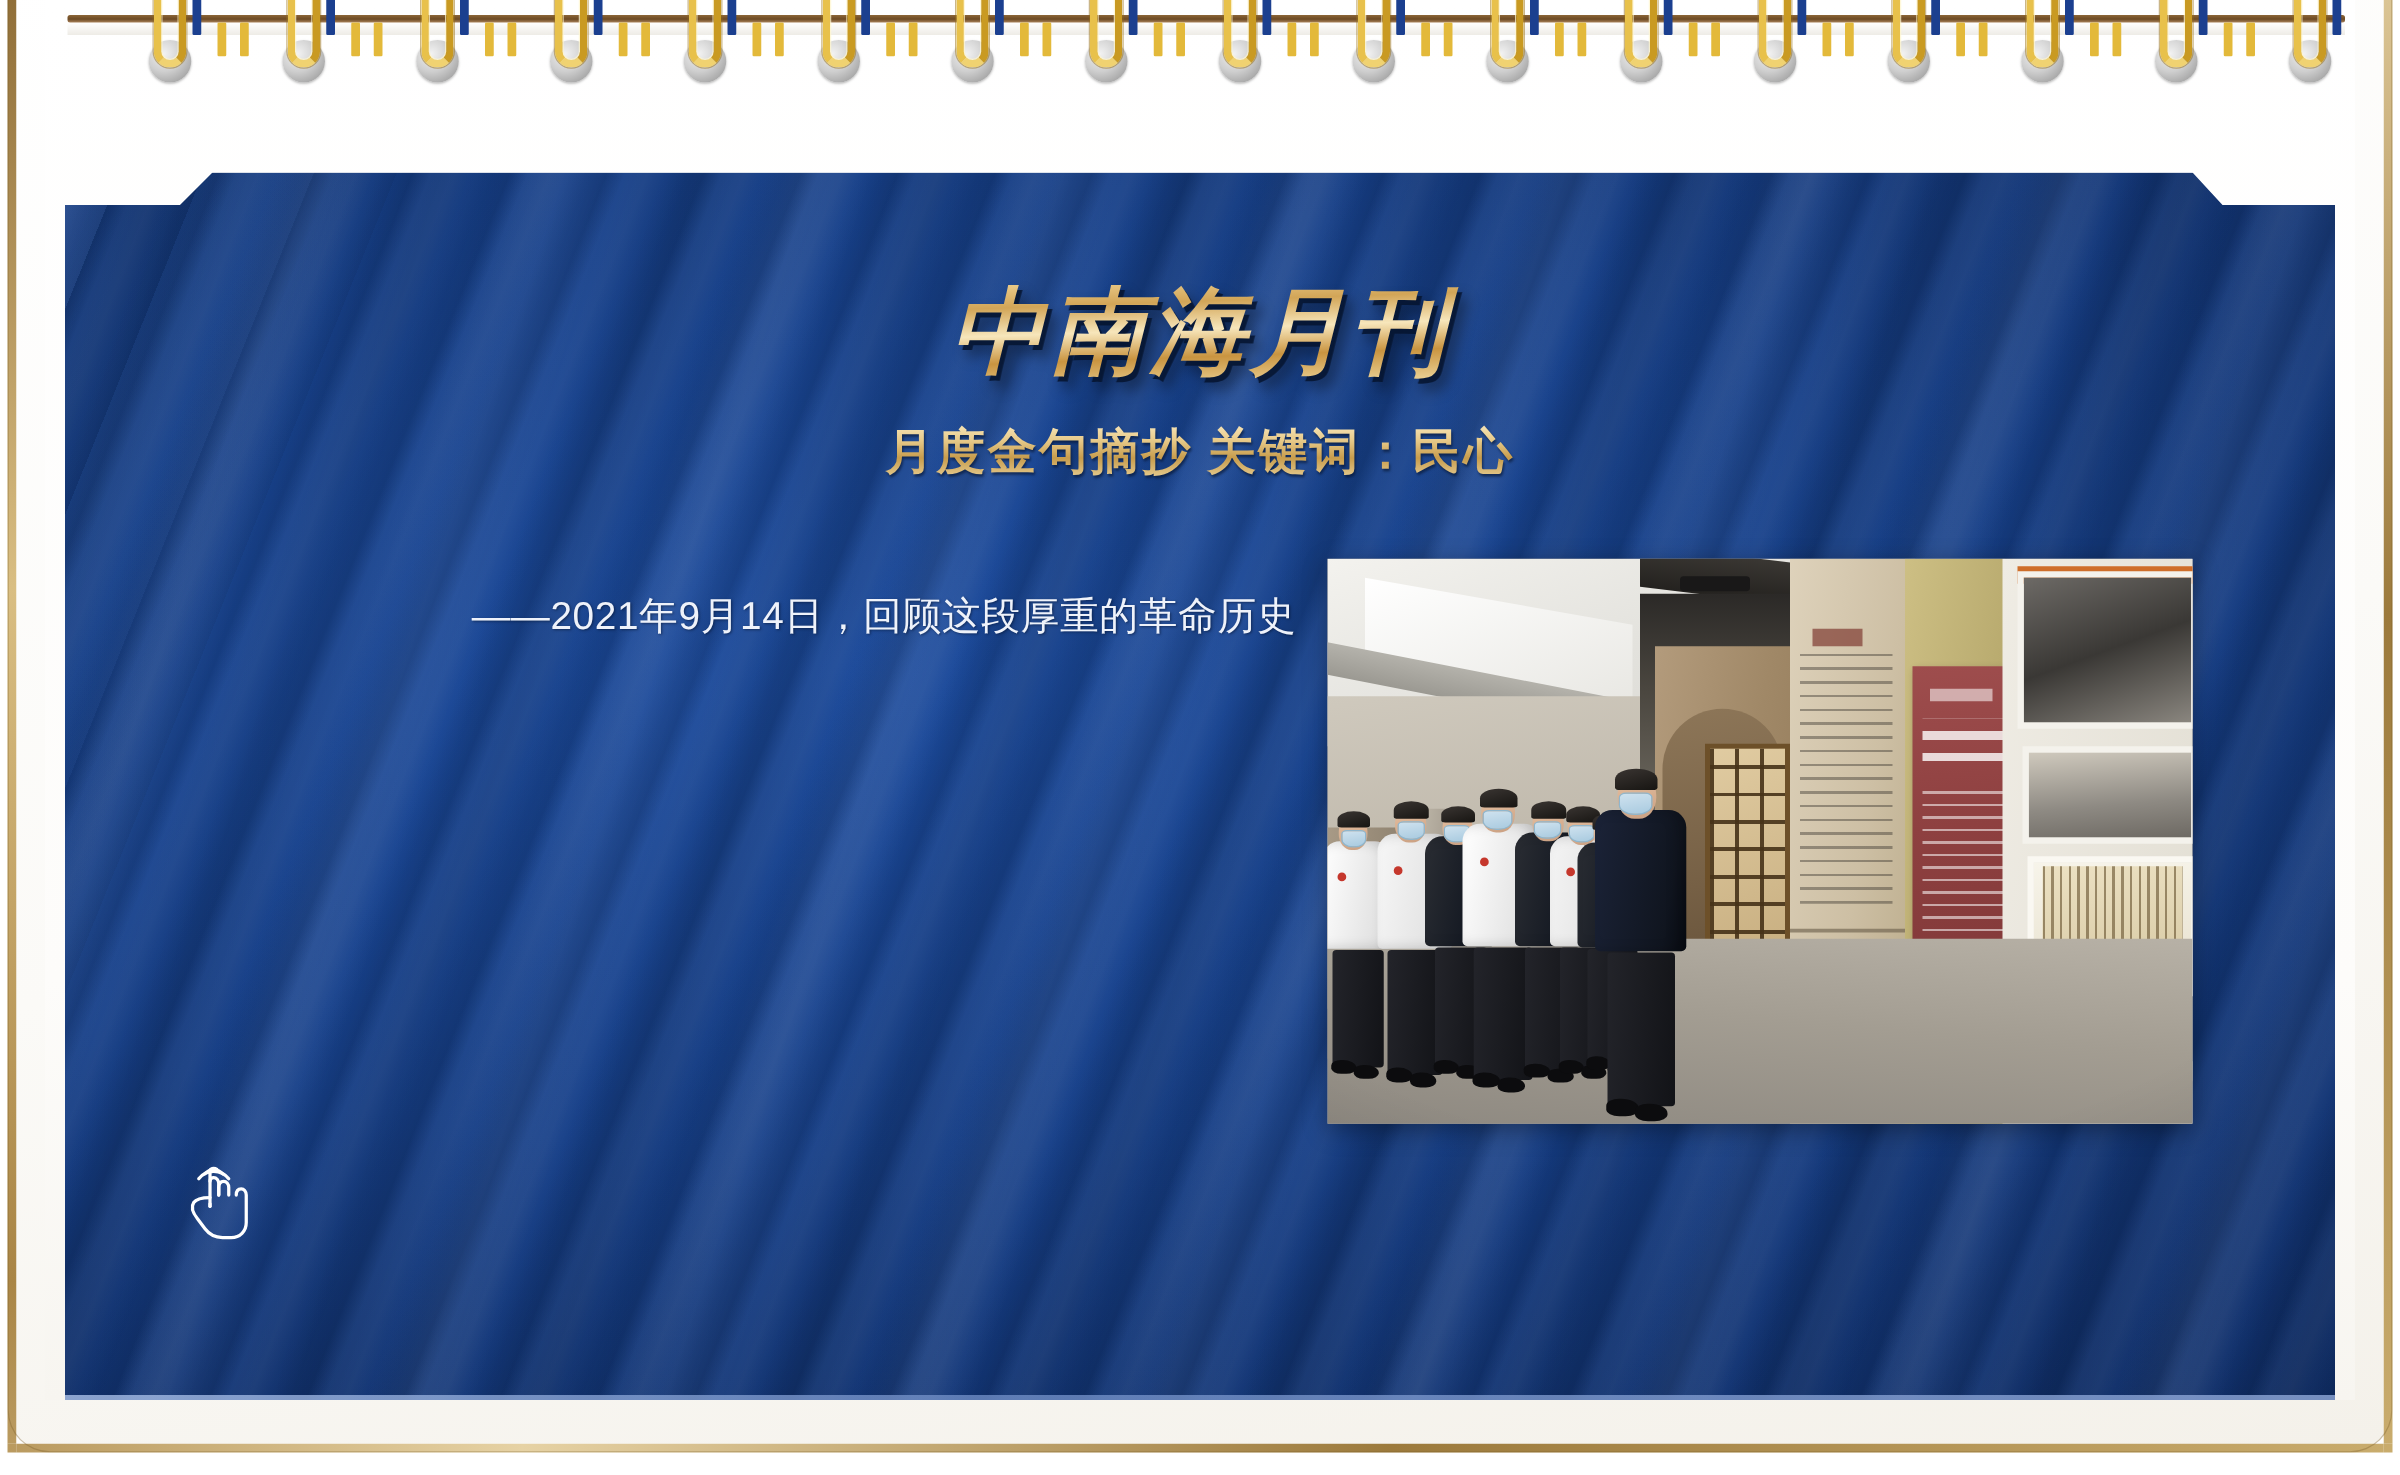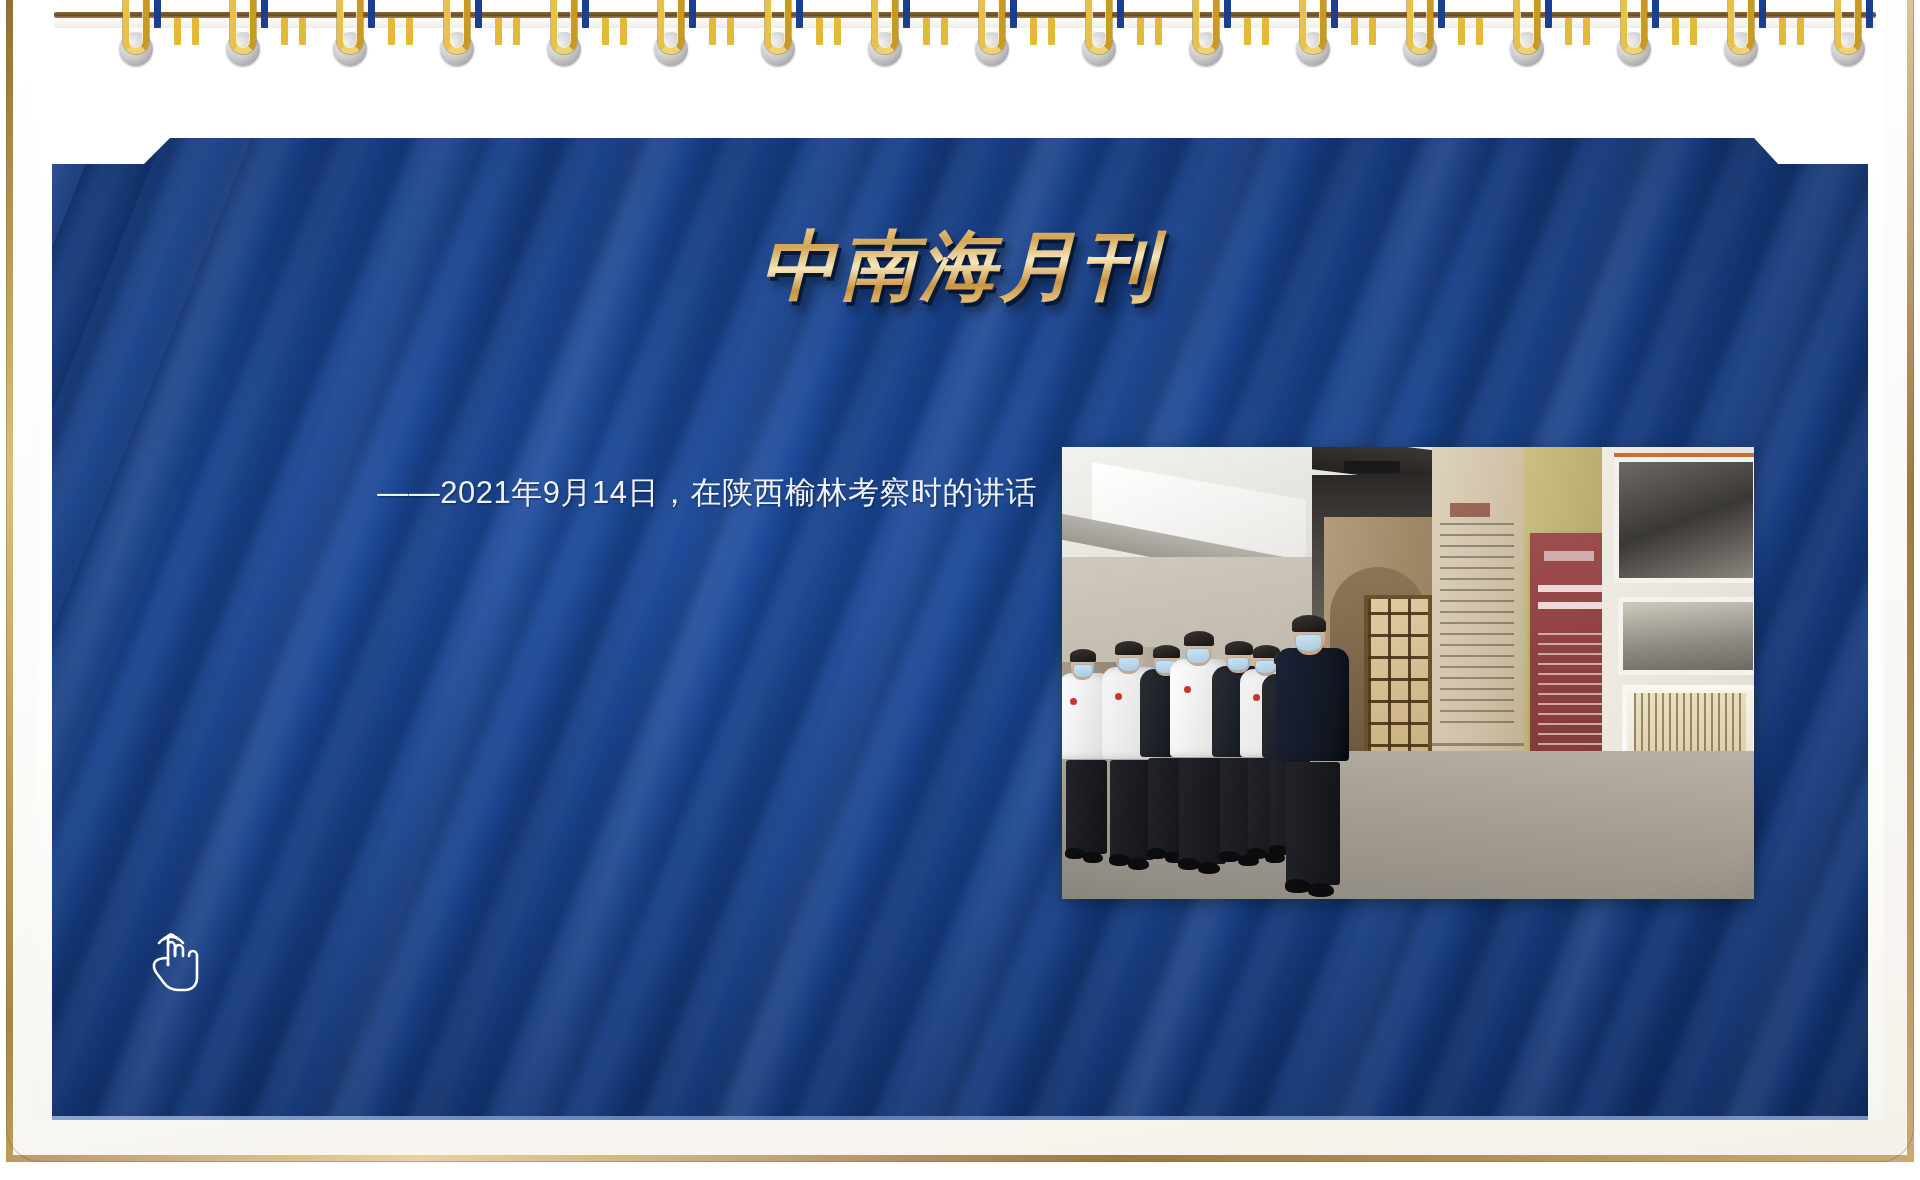--- a/index.html
+++ b/index.html
@@ -465,23 +465,24 @@
         <div class="ring" style="left: 1790px;">
           <div class="hole"></div>
           <div class="wire"></div>
         </div>
       </div>
   </div>
 
   <div class="blue-panel">
 
     <div class="title nosel">中南海月刊</div>
+    <div class="subtitle nosel">月度金句摘抄  关键词：民心</div>
 
     <div class="quote-block">
-      <div class="quote-attr nosel">——2021年9月14日，在陕西榆林考察时的讲话</div>
+      <div class="quote-attr nosel">——2021年9月14日，回顾这段厚重的革命历史</div>
     </div>
 
     <div class="photo">
       <div class="ph ph-ceiling"></div>
       <div class="ph ph-ceil-recess"></div>
       <div class="ph ph-ceil-band"></div>
       <div class="ph ph-ceil-dark"></div>
       <div class="ph ph-beam"></div>
 
       <div class="ph ph-backwall"></div>

